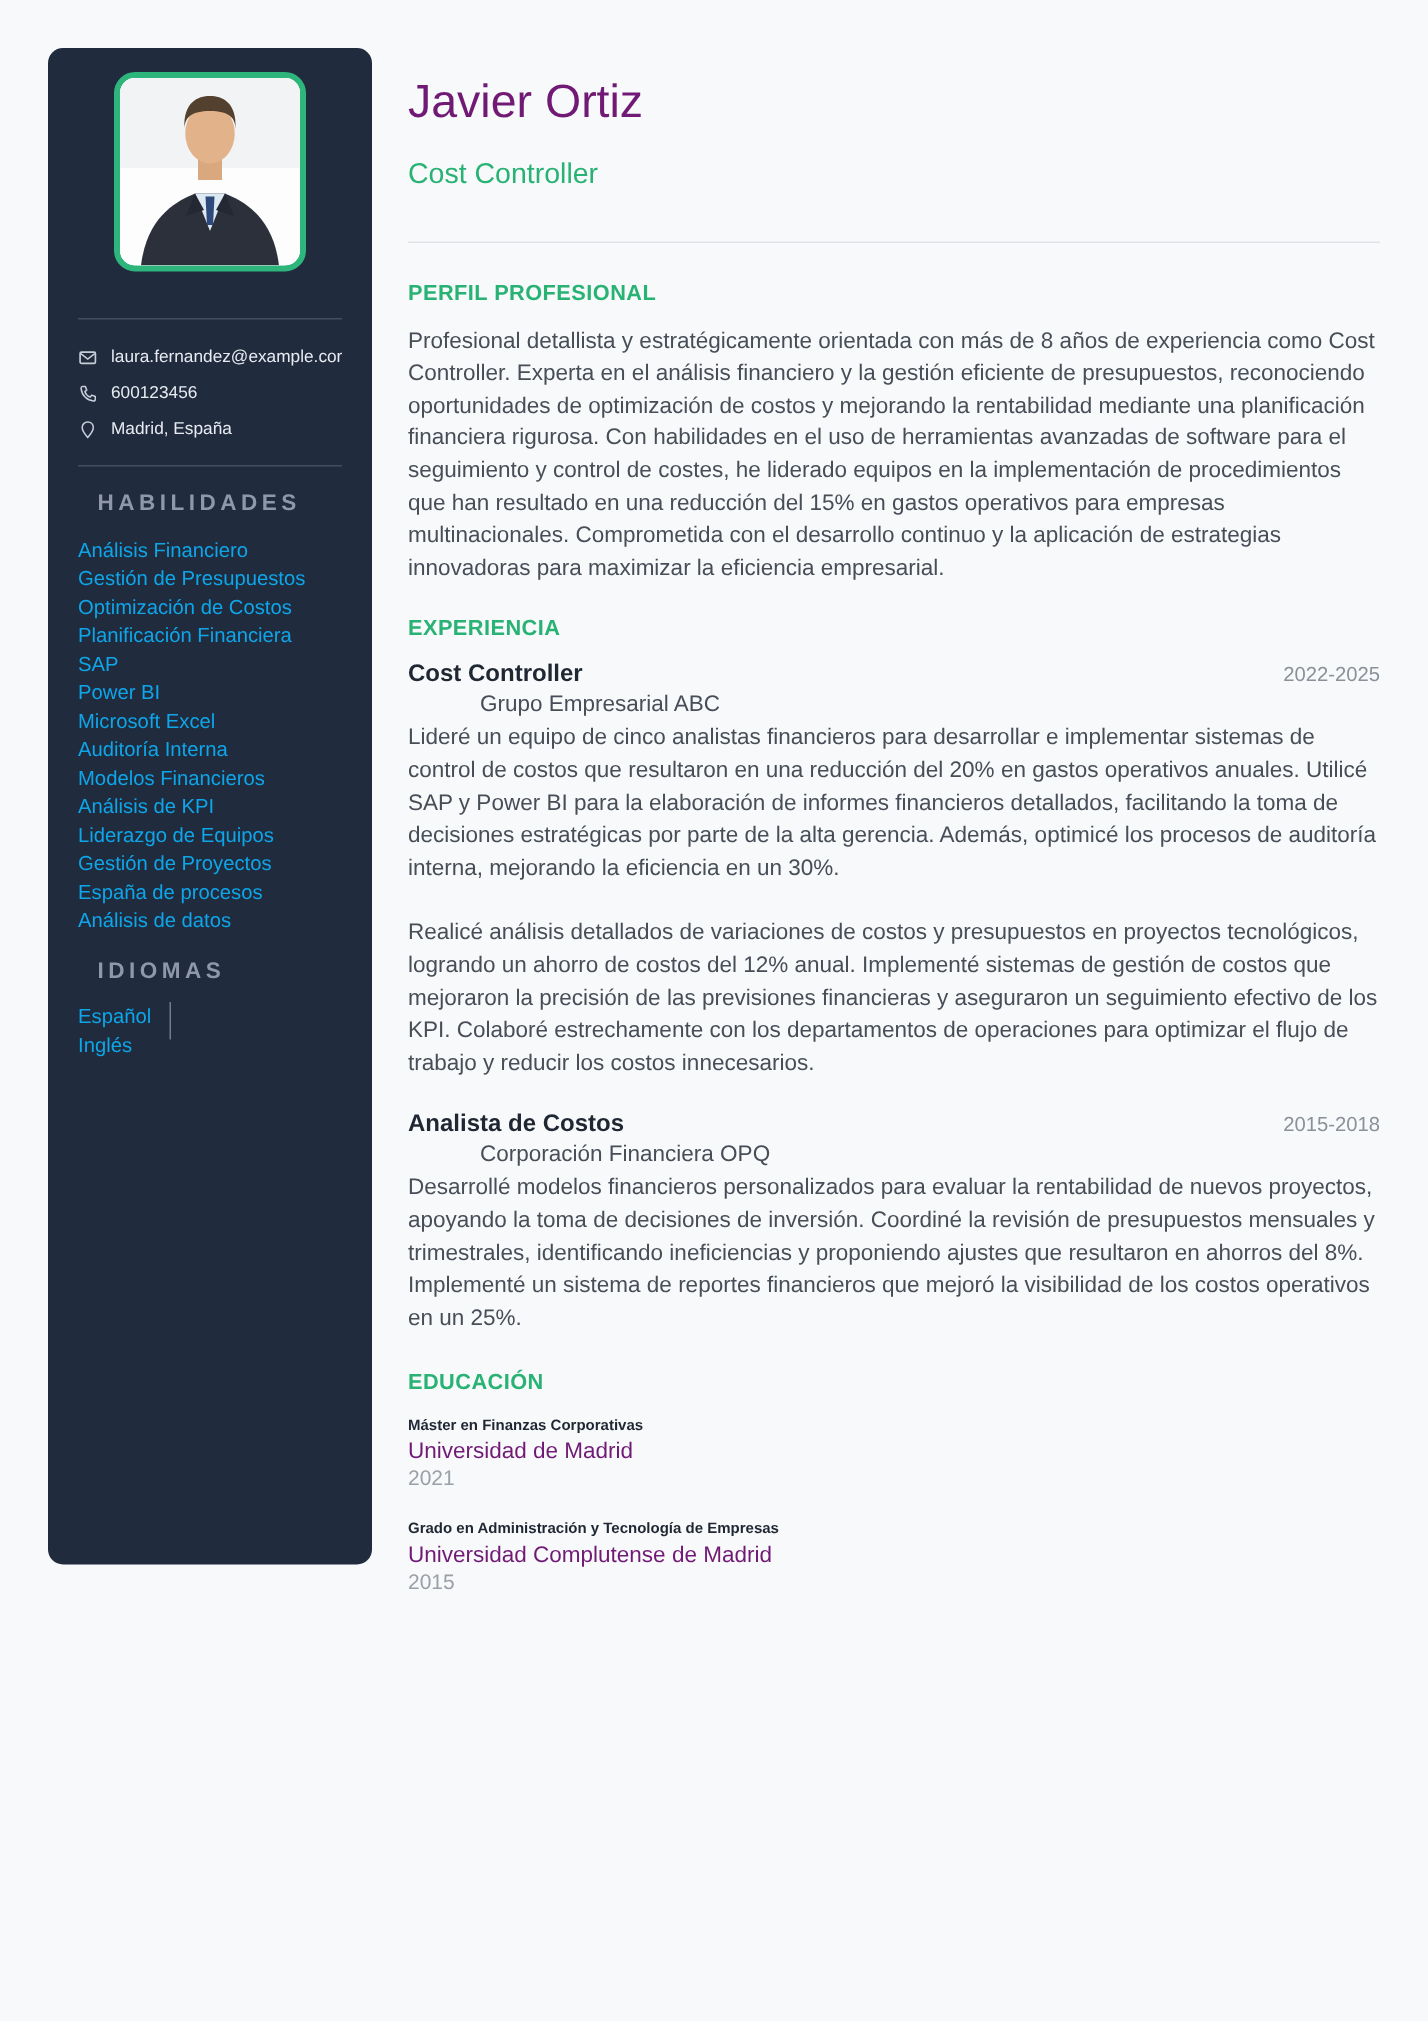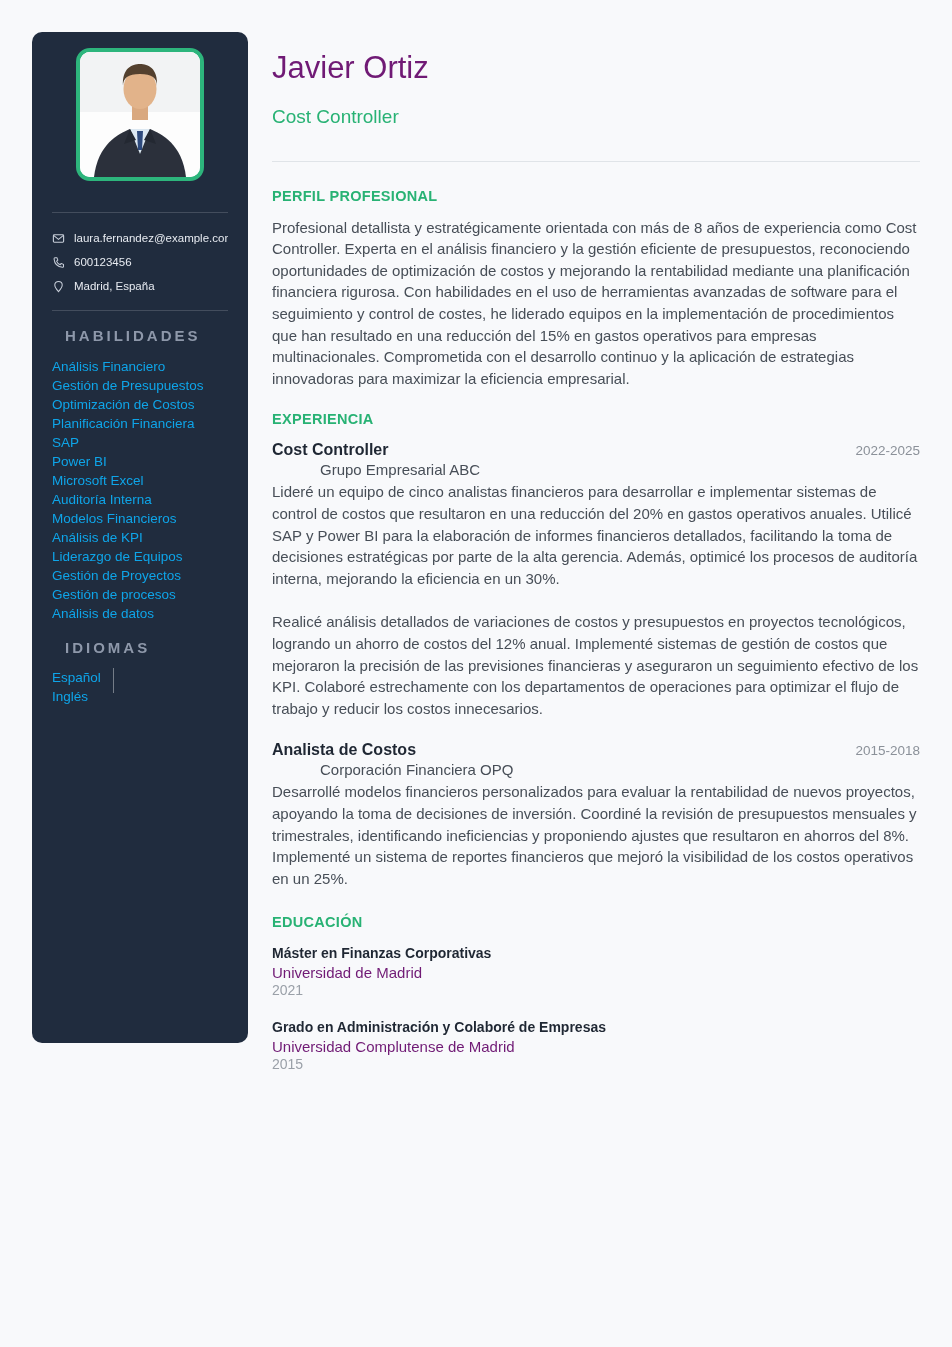--- a/index.html
+++ b/index.html
@@ -85,21 +85,21 @@
   .job { margin-top: 14px; }
   .job + .job { margin-top: 22px; }
   .job-head { display: flex; justify-content: space-between; align-items: baseline; }
   .job-name { font-size: 16px; font-weight: bold; color: #1f2733; }
   .job-dates { font-size: 13.5px; color: #8b9199; }
   .job-company { margin-top: 2px; font-size: 15px; color: #474e57; margin-left: 48px; }
   .job-desc { margin-top: 3px; }
   .education-heading { margin-top: 25px; }
   .edu { margin-top: 15px; }
   .edu + .edu { margin-top: 21px; }
-  .edu-degree { font-size: 14px; font-weight: bold; color: #1f2733; }
+  .edu-degree { font-size: 10px; font-weight: bold; color: #1f2733; }
   .edu-school { margin-top: 3px; font-size: 15px; color: #701a75; }
   .edu-year { margin-top: 1px; font-size: 14px; color: #9aa0a8; }
 </style>
 </head>
 <body>
 
 <div class="layout">
 
   <aside class="sidebar">
 
@@ -158,21 +158,21 @@
       <div class="side-list-item">Optimización de Costos</div>
       <div class="side-list-item">Planificación Financiera</div>
       <div class="side-list-item">SAP</div>
       <div class="side-list-item">Power BI</div>
       <div class="side-list-item">Microsoft Excel</div>
       <div class="side-list-item">Auditoría Interna</div>
       <div class="side-list-item">Modelos Financieros</div>
       <div class="side-list-item">Análisis de KPI</div>
       <div class="side-list-item">Liderazgo de Equipos</div>
       <div class="side-list-item">Gestión de Proyectos</div>
-      <div class="side-list-item">Gestión de procesos</div>
+      <div class="side-list-item">España de procesos</div>
       <div class="side-list-item">Análisis de datos</div>
     </div>
 
     <div class="side-heading">IDIOMAS</div>
     <div class="side-list lang-list">
       <div class="side-list-item">Español</div>
       <div class="side-list-item">Inglés</div>
     </div>
 
     <div class="caret-line"></div>
@@ -214,19 +214,19 @@
 
     <div class="section-heading education-heading">EDUCACIÓN</div>
 
     <div class="edu">
       <div class="edu-degree">Máster en Finanzas Corporativas</div>
       <div class="edu-school">Universidad de Madrid</div>
       <div class="edu-year">2021</div>
     </div>
 
     <div class="edu">
-      <div class="edu-degree">Grado en Administración y Colaboré de Empresas</div>
+      <div class="edu-degree">Grado en Administración y Tecnología de Empresas</div>
       <div class="edu-school">Universidad Complutense de Madrid</div>
       <div class="edu-year">2015</div>
     </div>
 
   </main>
 </div>
 
 </body></html>

